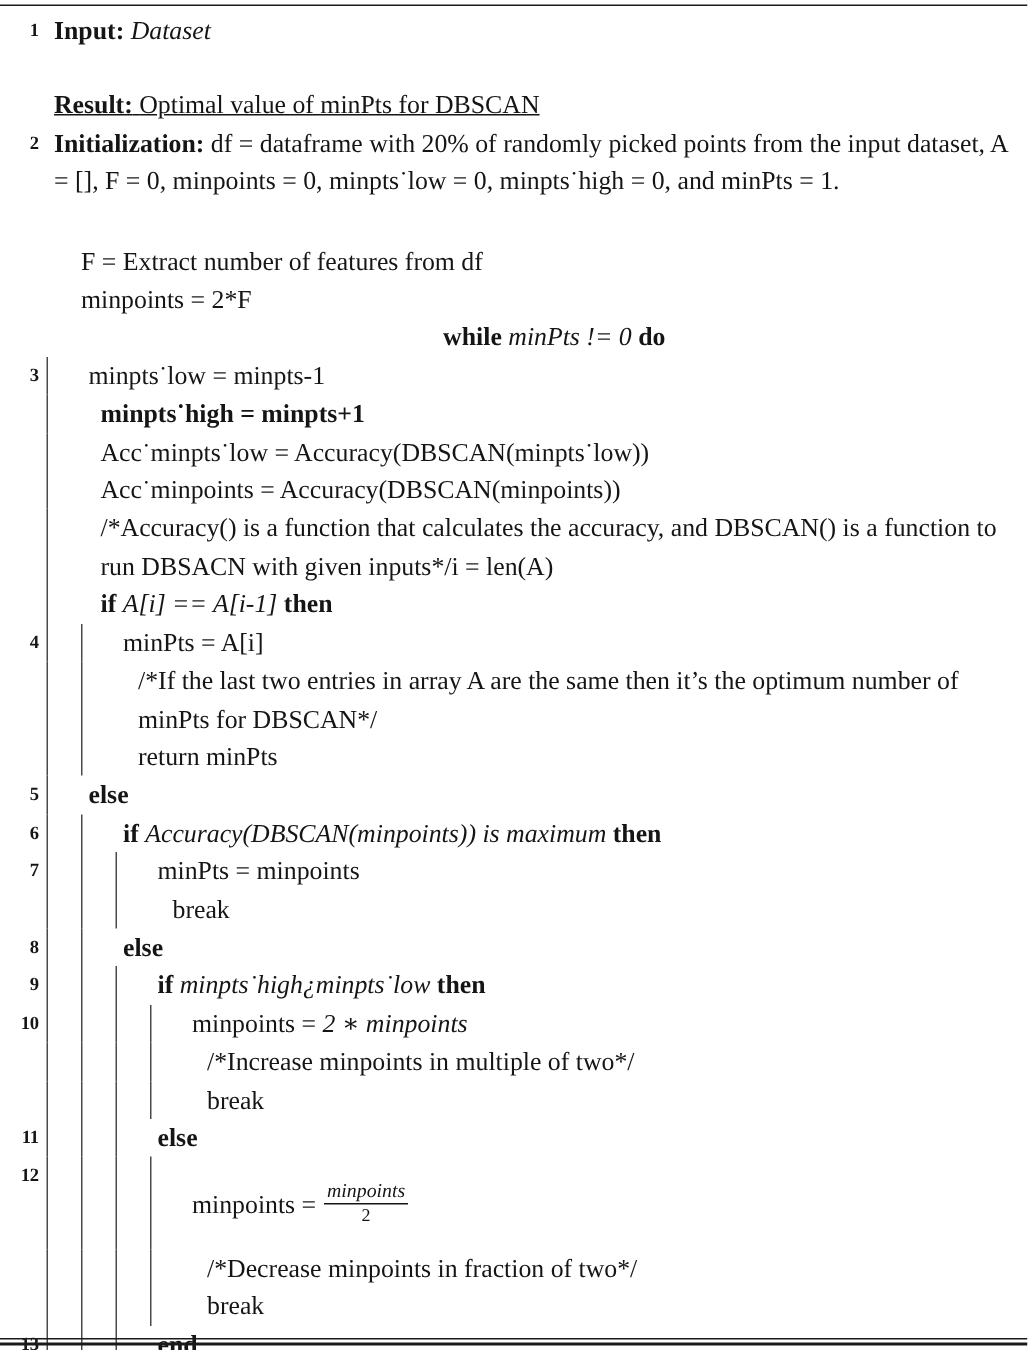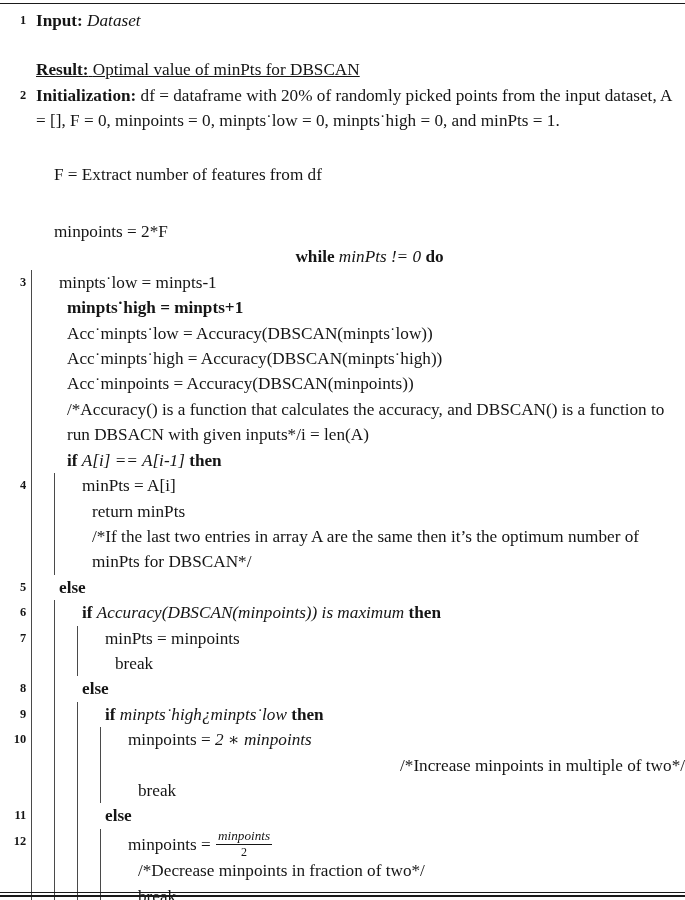--- a/index.html
+++ b/index.html
@@ -113,21 +113,21 @@
   b, .kw { font-weight: bold; }
   i, .it { }
 
   .frac {
     display: inline-block;
     vertical-align: -0.42em;
     text-align: center;
     font-style: italic;
     font-size: 13.2px;
     line-height: 1.06;
-    margin: 0 1px;
+    margin: 16px 1px;
   }
   .frac .top {
     display: block;
     padding: 0 2px 1px 2px;
     border-bottom: 1px solid #151515;
   }
   .frac .bot {
     display: block;
     padding-top: 1px;
     font-style: normal;
@@ -158,21 +158,21 @@
         <div class="txt hang"><b>Initialization:</b> <span>df = dataframe with 20% of randomly picked points from the input dataset, A = [], F = 0, minpoints = 0, minpts˙low = 0, minpts˙high = 0, and minPts = 1.</span></div>
       </div>
       <div class="ln">
         <div class="num"></div>
         <div class="bars"></div>
         <div class="txt" style="padding-left: 24px; margin-top: 28px;"><span>F = Extract number of features from df</span></div>
       </div>
       <div class="ln">
         <div class="num"></div>
         <div class="bars"></div>
-        <div class="txt" style="padding-left: 24px; margin-top: 32px;"><span>minpoints = 2*F</span></div>
+        <div class="txt" style="padding-left: 24px;"><span>minpoints = 2*F</span></div>
       </div>
       <div class="ln">
         <div class="num"></div>
         <div class="bars"></div>
         <div class="txt" style="padding-left: 24px; text-align: center;"><b>while</b> <i>minPts != 0</i> <b>do</b></div>
       </div>
       <div class="ln">
         <div class="num">3</div>
         <div class="bars">
           <div class="bar on"></div>
@@ -191,27 +191,20 @@
         <div class="bars">
           <div class="bar on"></div>
         </div>
         <div class="txt" style="padding-left: 14px;"><span>Acc˙minpts˙low = Accuracy(DBSCAN(minpts˙low))</span></div>
       </div>
       <div class="ln">
         <div class="num"></div>
         <div class="bars">
           <div class="bar on"></div>
         </div>
-        <div class="txt" style="padding-left: 14px;"><span>Acc˙minpts˙high = Accuracy(DBSCAN(minpts˙high))</span></div>
-      </div>
-      <div class="ln">
-        <div class="num"></div>
-        <div class="bars">
-          <div class="bar on"></div>
-        </div>
         <div class="txt" style="padding-left: 14px;"><span>Acc˙minpoints = Accuracy(DBSCAN(minpoints))</span></div>
       </div>
       <div class="ln">
         <div class="num"></div>
         <div class="bars">
           <div class="bar on"></div>
         </div>
         <div class="txt hang" style="padding-left: 14px;"><span>/*Accuracy() is a function that calculates the accuracy, and DBSCAN() is a function to run DBSACN with given inputs*/i = len(A)</span></div>
       </div>
       <div class="ln">
@@ -228,31 +221,31 @@
           <div class="bar on"></div>
         </div>
         <div class="txt"><span>minPts = A[i]</span></div>
       </div>
       <div class="ln">
         <div class="num"></div>
         <div class="bars">
           <div class="bar on"></div>
           <div class="bar on"></div>
         </div>
+        <div class="txt hang" style="padding-left: 16px;"><span>/*If the last two entries in array A are the same then it’s the optimum number of minPts for DBSCAN*/</span></div>
+      </div>
+      <div class="ln">
+        <div class="num"></div>
+        <div class="bars">
+          <div class="bar on"></div>
+          <div class="bar on"></div>
+        </div>
         <div class="txt" style="padding-left: 16px;"><span>return minPts</span></div>
       </div>
       <div class="ln">
-        <div class="num"></div>
-        <div class="bars">
-          <div class="bar on"></div>
-          <div class="bar on"></div>
-        </div>
-        <div class="txt hang" style="padding-left: 16px;"><span>/*If the last two entries in array A are the same then it’s the optimum number of minPts for DBSCAN*/</span></div>
-      </div>
-      <div class="ln">
         <div class="num">5</div>
         <div class="bars">
           <div class="bar on"></div>
         </div>
         <div class="txt"><b>else</b></div>
       </div>
       <div class="ln">
         <div class="num">6</div>
         <div class="bars">
           <div class="bar on"></div>
@@ -306,21 +299,21 @@
         <div class="txt"><span>minpoints = </span><i>2 ∗ minpoints</i></div>
       </div>
       <div class="ln">
         <div class="num"></div>
         <div class="bars">
           <div class="bar on"></div>
           <div class="bar on"></div>
           <div class="bar on"></div>
           <div class="bar on"></div>
         </div>
-        <div class="txt" style="padding-left: 16px; text-align: right;"><span>/*Increase minpoints in multiple of two*/</span></div>
+        <div class="txt" style="padding-left: 16px;"><span>/*Increase minpoints in multiple of two*/</span></div>
       </div>
       <div class="ln">
         <div class="num"></div>
         <div class="bars">
           <div class="bar on"></div>
           <div class="bar on"></div>
           <div class="bar on"></div>
           <div class="bar on"></div>
         </div>
         <div class="txt" style="padding-left: 16px;"><span>break</span></div>

